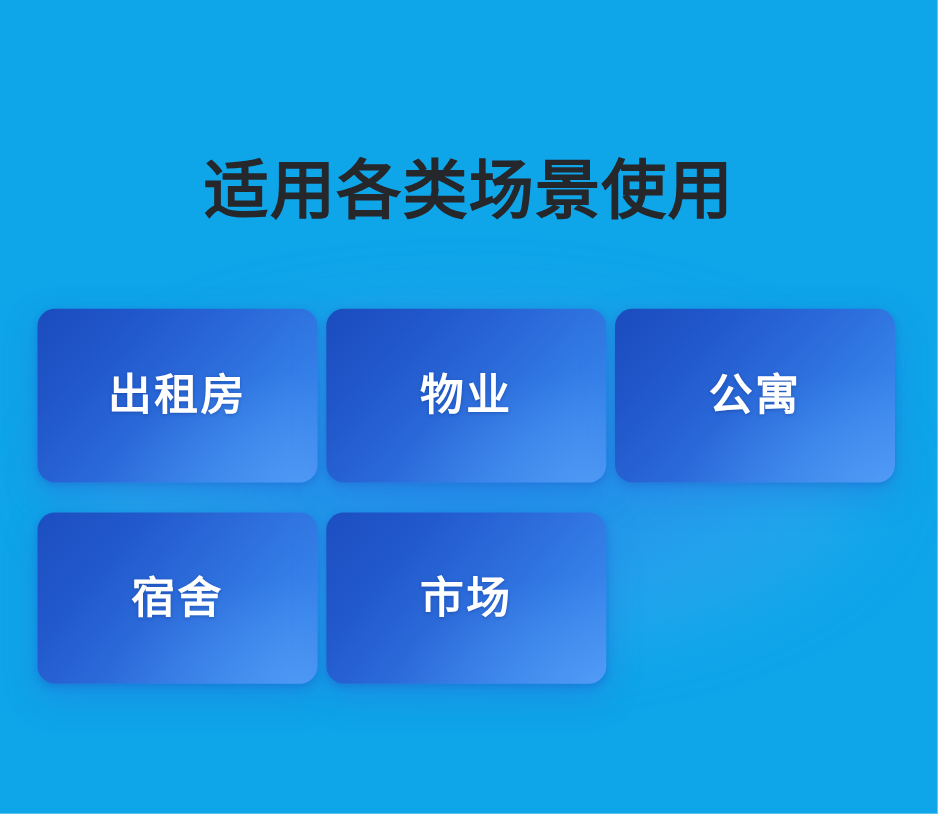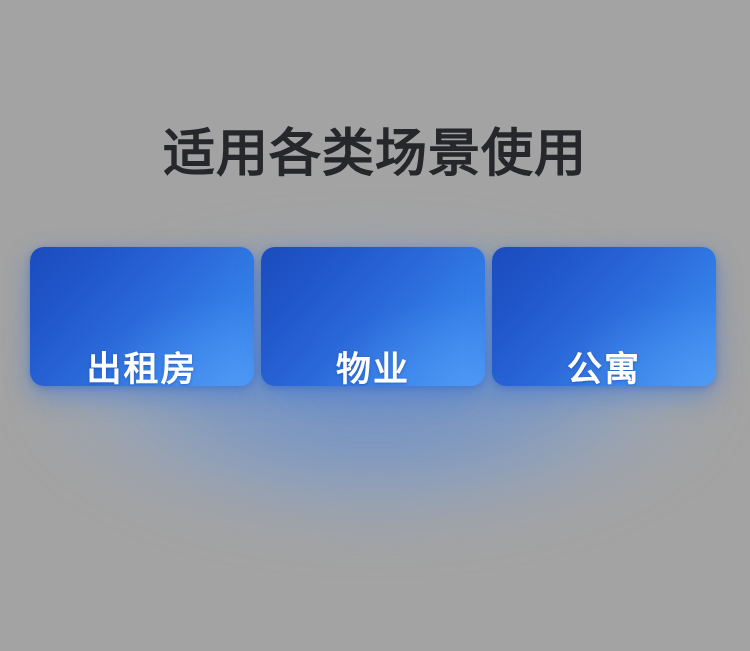--- a/index.html
+++ b/index.html
@@ -13,21 +13,21 @@
     background: #ffffff;
     font-family: "Liberation Sans", "DejaVu Sans", sans-serif;
     overflow: hidden;
     position: relative;
   }
 
   .page {
     position: relative;
     width: 750px;
     height: 651px;
-    background: #a3a3a3;
+    background: #0ea5e9;
     overflow: hidden;
   }
 
   
   .title-wrap {
     position: absolute;
     left: 0;
     top: 86px;
     width: 750px;
     text-align: center;
@@ -78,21 +78,21 @@
     background: linear-gradient(133deg,
                 #1b4cbe 0%,
                 #2056c9 22%,
                 #2a68d8 48%,
                 #3581e9 76%,
                 #3f90f2 100%);
     box-shadow:
       0 10px 26px rgba(40,110,225,0.42),
       0 2px 6px rgba(25,70,170,0.30);
     display: flex;
-    align-items: flex-end;
+    align-items: center;
     justify-content: center;
     overflow: hidden;
   }
 
   .scene-card::after {
     content: "";
     position: absolute;
     inset: 0;
     border-radius: 14px;
     background: radial-gradient(120% 110% at 95% 100%,
@@ -141,18 +141,24 @@
     </div>
 
     <div class="scene-card row-1">
       <span class="scene-card-label">物业</span>
     </div>
 
     <div class="scene-card row-1">
       <span class="scene-card-label">公寓</span>
     </div>
 
+    <div class="scene-card row-2">
+      <span class="scene-card-label">宿舍</span>
+    </div>
 
 
+    <div class="scene-card row-2">
+      <span class="scene-card-label">市场</span>
+    </div>
 
   </div>
 
 </div>
 
 </body></html>

